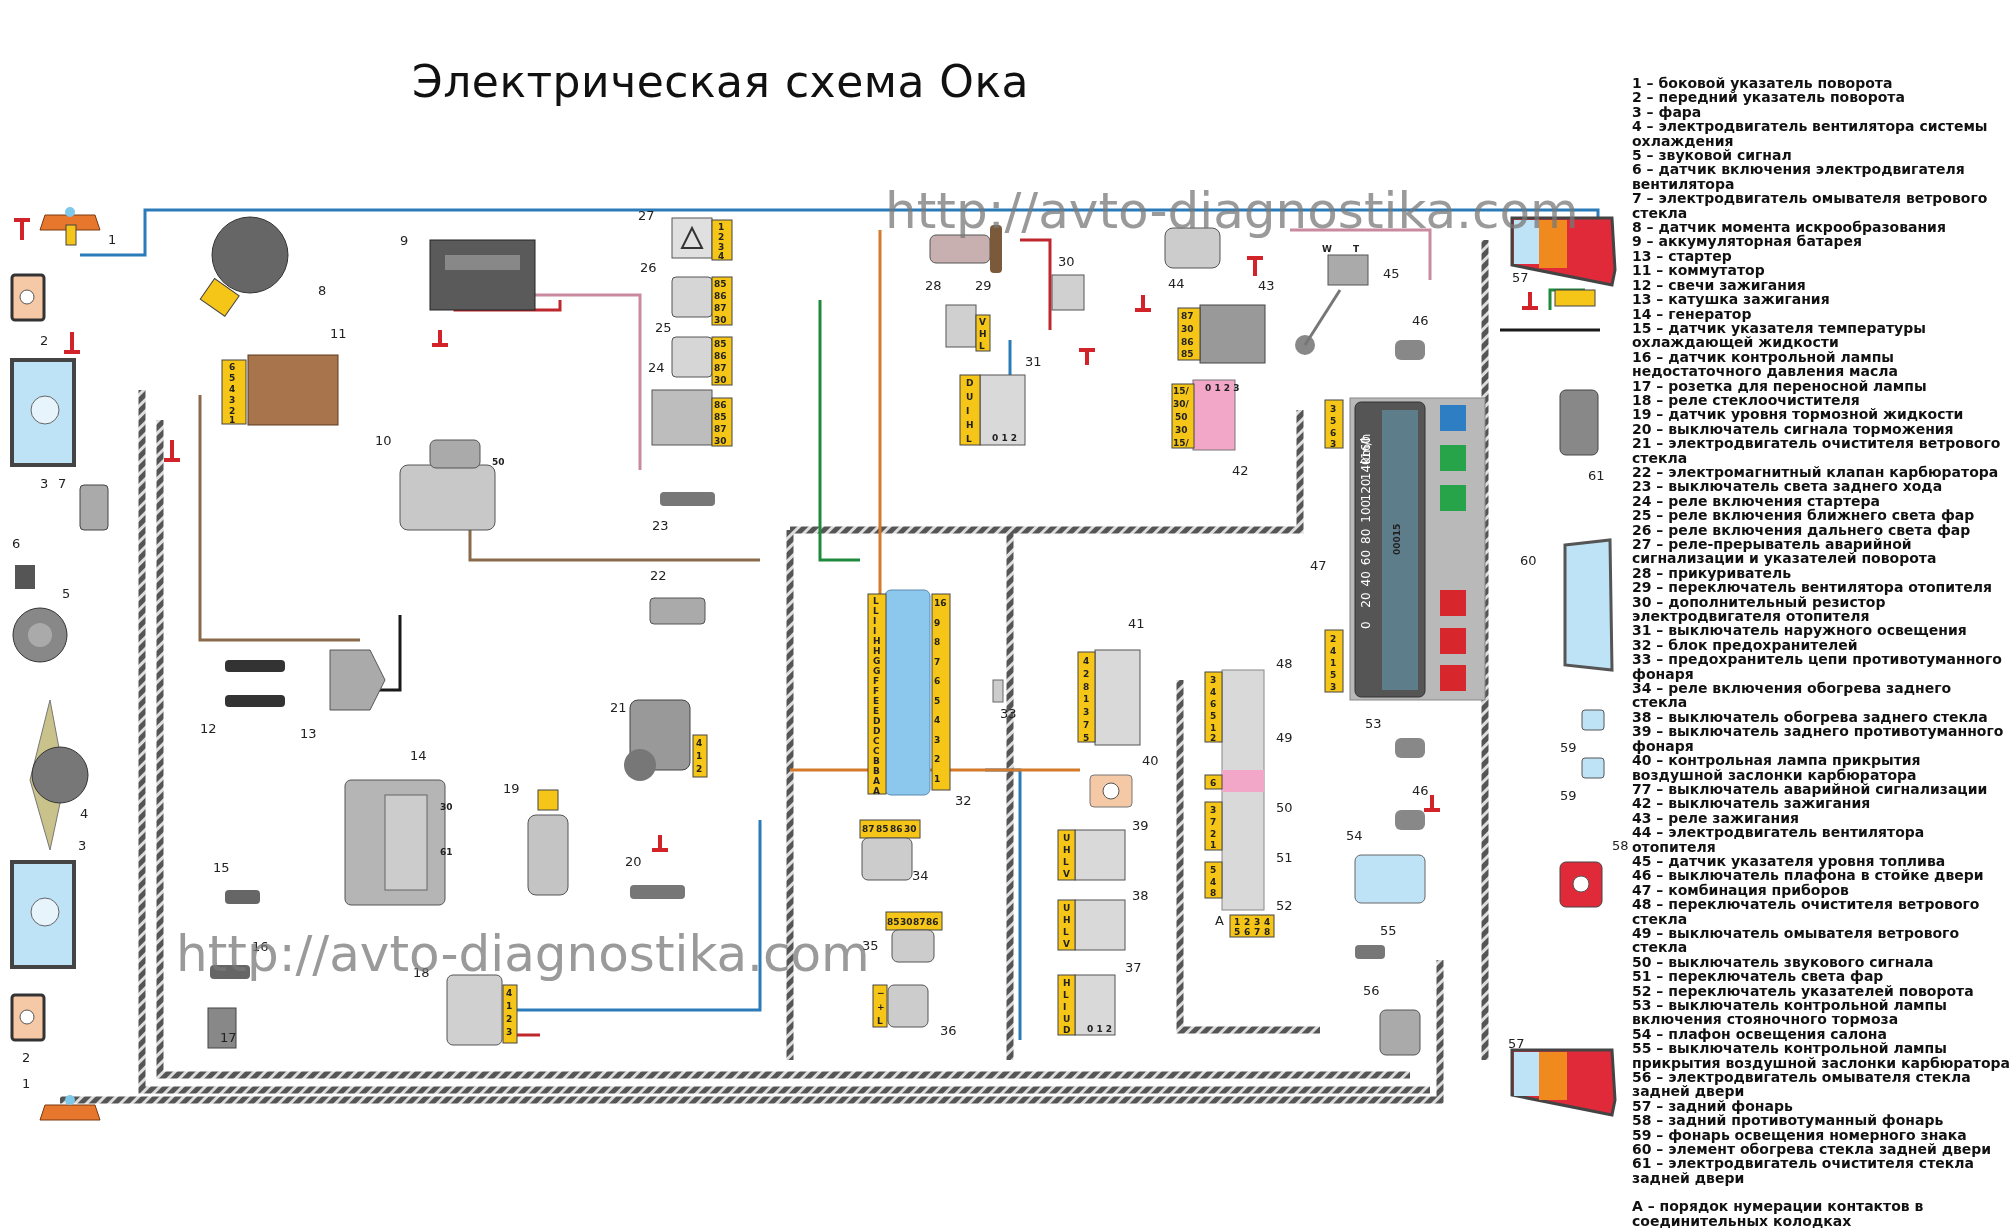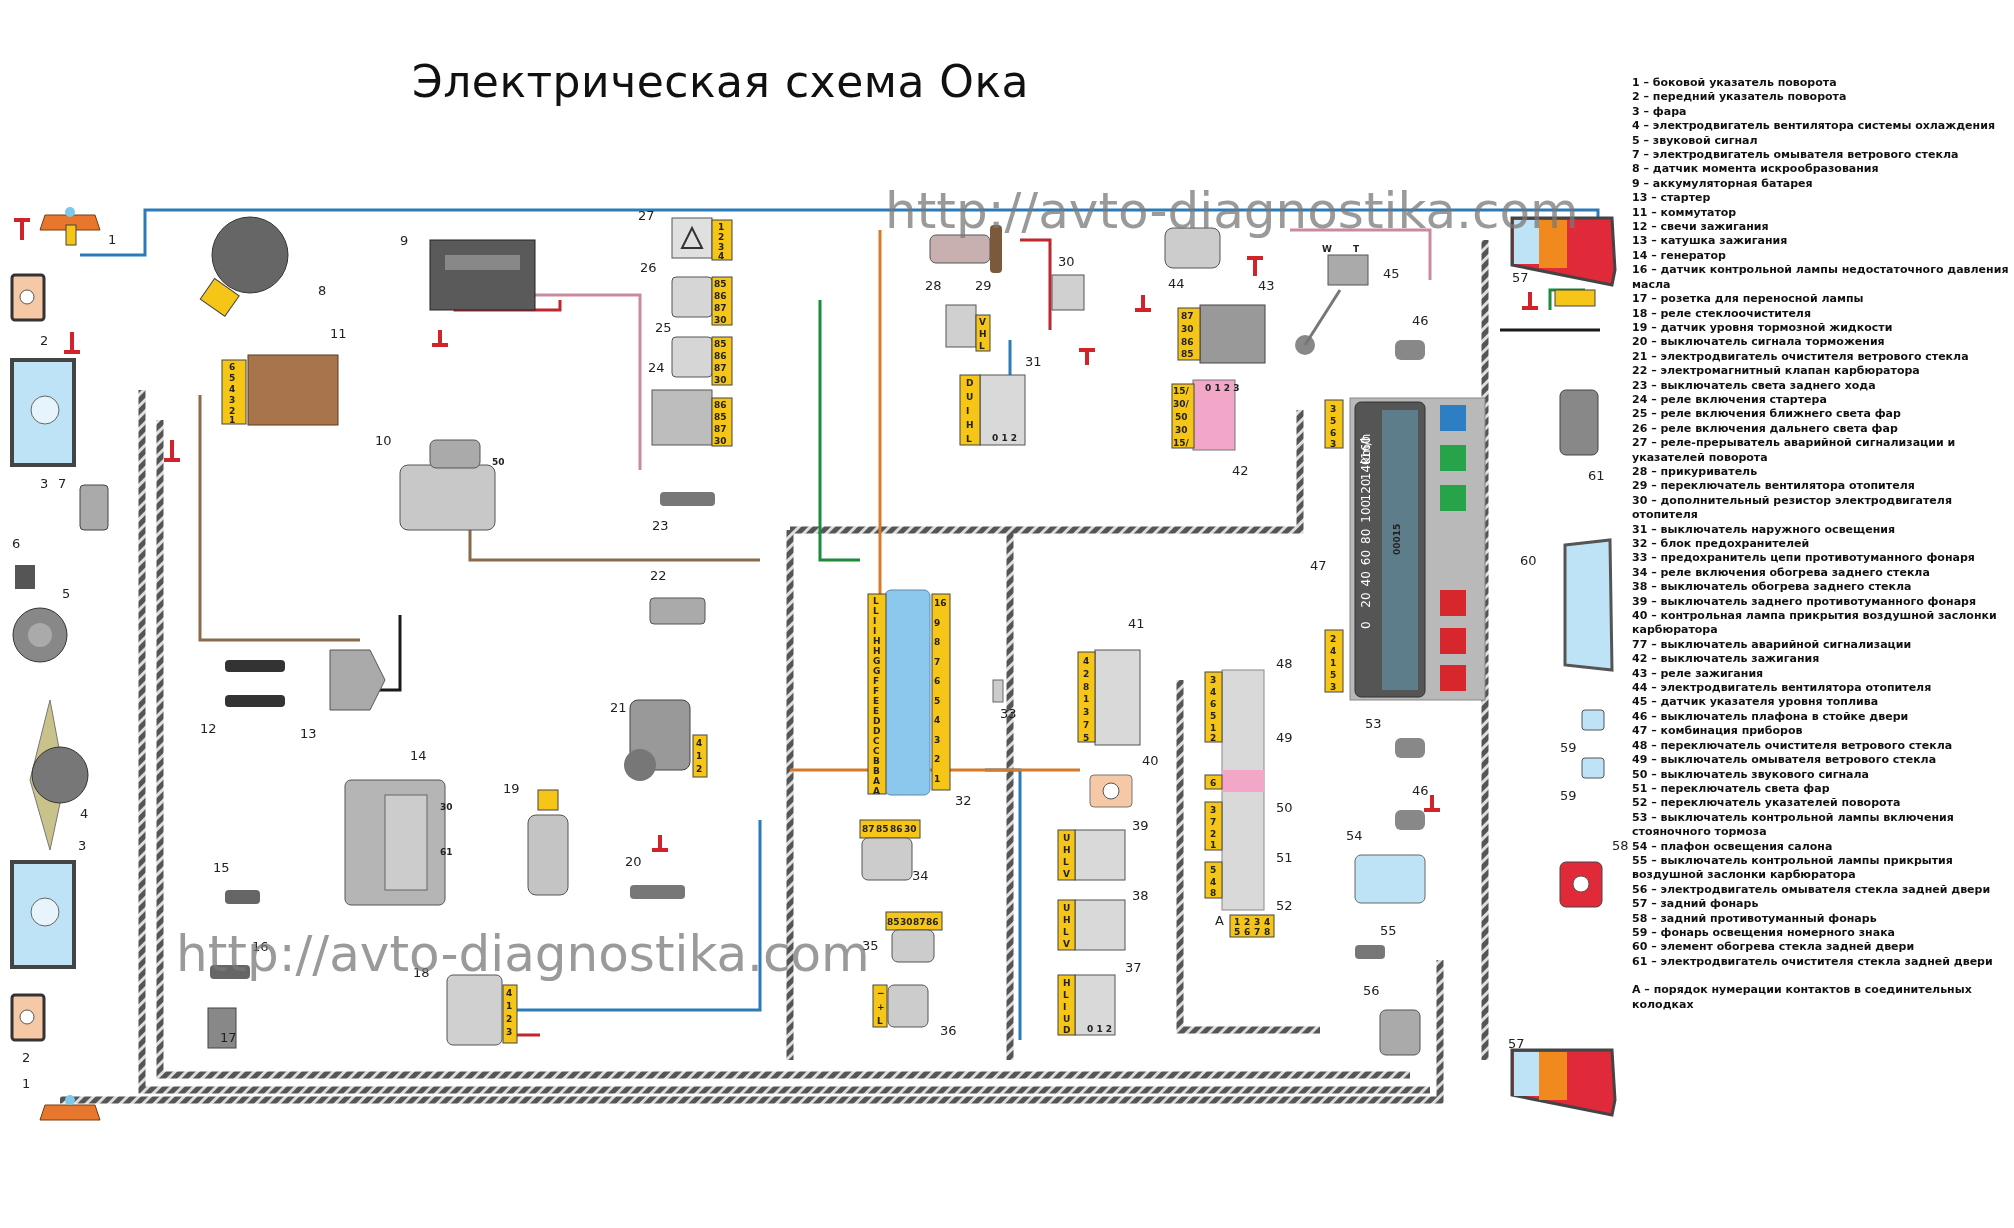--- a/index.html
+++ b/index.html
@@ -1,18 +1,18 @@
 <!DOCTYPE html>
 <html><head>
   <meta charset="utf-8">
   <style>
     html, body { margin: 0; padding: 0; background: #ffffff; }
     body { width: 2014px; height: 1228px; position: relative; overflow: hidden; font-family: "DejaVu Sans", sans-serif; }
     #title { position: absolute; left: 412px; top: 56px; font-size: 44px; color: #111; font-family: "DejaVu Sans", sans-serif; letter-spacing: 0.5px; }
-    #legend { position: absolute; left: 1632px; top: 76px; width: 378px; font-size: 11px; line-height: 14.4px; color: #111; font-family: "DejaVu Sans", sans-serif; font-weight: bold; }
+    #legend { position: absolute; left: 1632px; top: 76px; width: 378px; font-size: 14px; line-height: 14.4px; color: #111; font-family: "DejaVu Sans", sans-serif; font-weight: bold; }
     #legend .item { white-space: normal; }
     #legend .note { margin-top: 14px; }
     #diagram { position: absolute; left: 0; top: 0; }
     .watermark { position: absolute; font-size: 50px; color: rgba(120,120,120,0.75); font-family: "DejaVu Sans", sans-serif; letter-spacing: 0px; }
     #wm1 { left: 885px; top: 182px; }
     #wm2 { left: 176px; top: 925px; }
     .lbl { font-family: "DejaVu Sans", sans-serif; font-size: 13px; fill: #222; }
     .pin { font-family: "DejaVu Sans", sans-serif; font-size: 9px; fill: #222; font-weight: bold; }
     .tick { font-family: "DejaVu Sans", sans-serif; font-size: 12px; fill: #fff; }
   </style>
@@ -601,28 +601,30 @@
 
 <div id="wm1" class="watermark">http://avto-diagnostika.com</div>
 <div id="wm2" class="watermark">http://avto-diagnostika.com</div>
 
 <div id="legend">
     <div class="item">1 – боковой указатель поворота</div>
     <div class="item">2 – передний указатель поворота</div>
     <div class="item">3 – фара</div>
     <div class="item">4 – электродвигатель вентилятора системы охлаждения</div>
     <div class="item">5 – звуковой сигнал</div>
+    <div class="item">6 – датчик включения электродвигателя вентилятора</div>
     <div class="item">7 – электродвигатель омывателя ветрового стекла</div>
     <div class="item">8 – датчик момента искрообразования</div>
     <div class="item">9 – аккумуляторная батарея</div>
     <div class="item">13 – стартер</div>
     <div class="item">11 – коммутатор</div>
     <div class="item">12 – свечи зажигания</div>
     <div class="item">13 – катушка зажигания</div>
     <div class="item">14 – генератор</div>
+    <div class="item">15 – датчик указателя температуры охлаждающей жидкости</div>
     <div class="item">16 – датчик контрольной лампы недостаточного давления масла</div>
     <div class="item">17 – розетка для переносной лампы</div>
     <div class="item">18 – реле стеклоочистителя</div>
     <div class="item">19 – датчик уровня тормозной жидкости</div>
     <div class="item">20 – выключатель сигнала торможения</div>
     <div class="item">21 – электродвигатель очистителя ветрового стекла</div>
     <div class="item">22 – электромагнитный клапан карбюратора</div>
     <div class="item">23 – выключатель света заднего хода</div>
     <div class="item">24 – реле включения стартера</div>
     <div class="item">25 – реле включения ближнего света фар</div>

